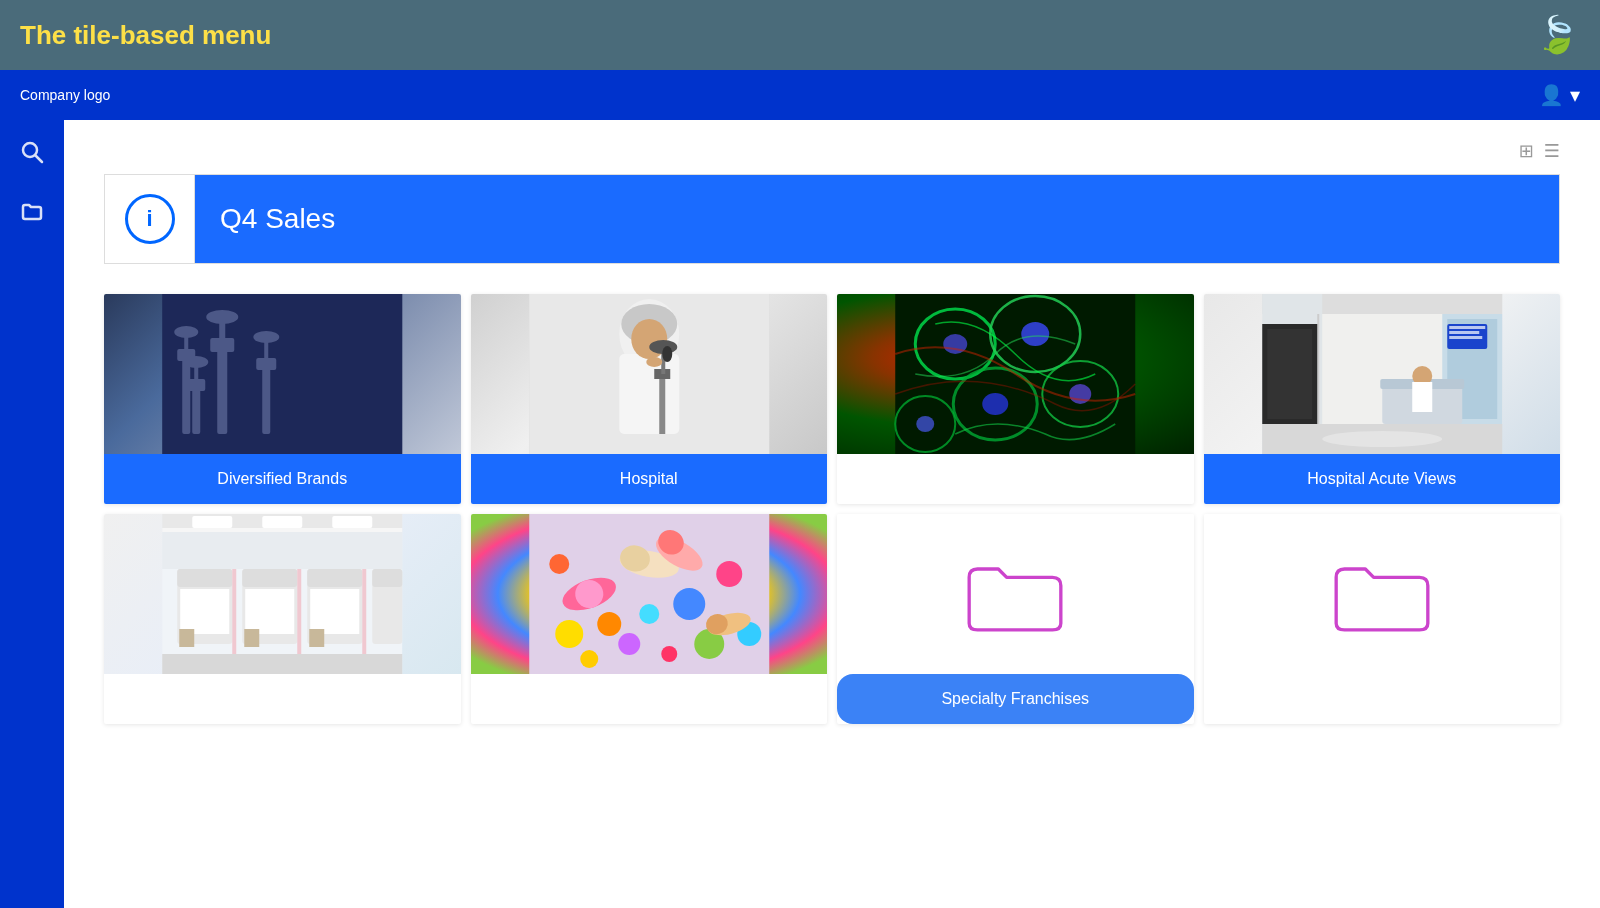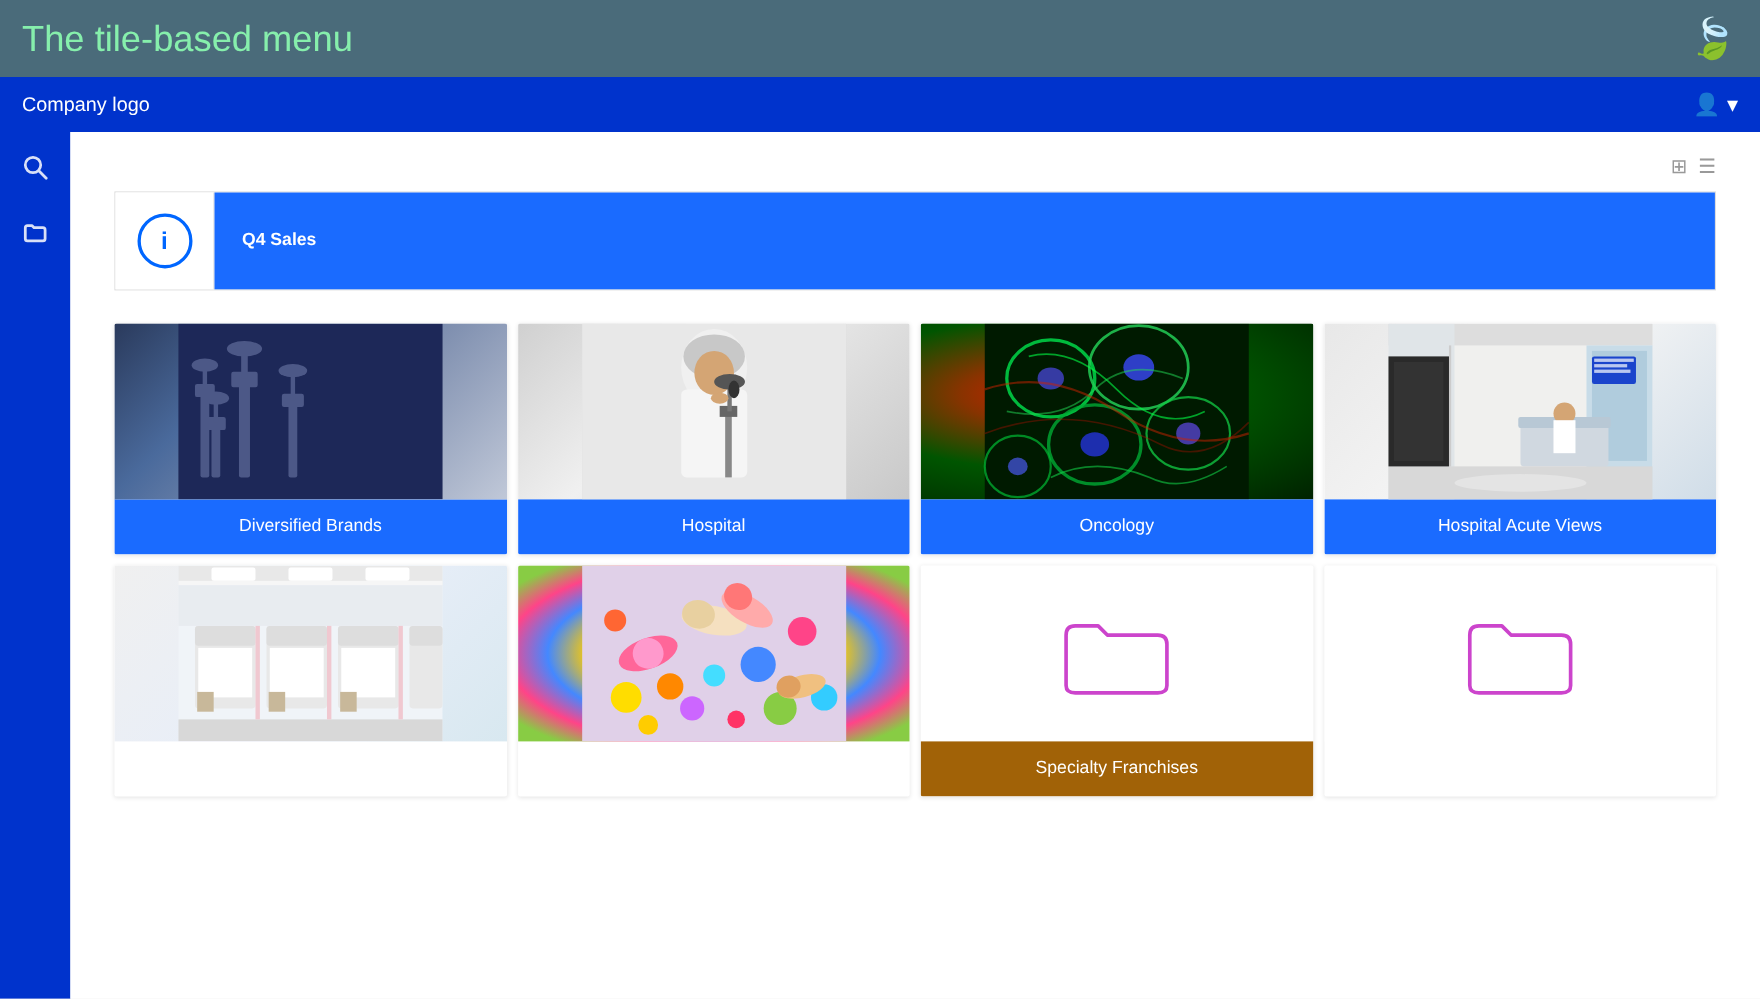--- a/index.html
+++ b/index.html
@@ -8,41 +8,41 @@
     
     .title-bar {
       background: #4a6b7a;
       height: 70px;
       display: flex;
       align-items: center;
       justify-content: space-between;
       padding: 0 20px;
     }
     .title-bar-title {
-      color: #86efac;
-      font-size: 33px;
-      font-weight: 400;
+      color: #fde047;
+      font-size: 26px;
+      font-weight: 700;
     }
     .title-bar-logo {
       color: #b0c8d0;
       font-size: 36px;
     }
 
     
     .header-bar {
       background: #0033cc;
       height: 50px;
       display: flex;
       align-items: center;
       justify-content: space-between;
       padding: 0 20px;
     }
     .header-company {
       color: white;
-      font-size: 18px;
+      font-size: 14px;
       font-weight: 400;
     }
     .header-user {
       display: flex;
       align-items: center;
       gap: 6px;
       color: white;
       font-size: 20px;
     }
 
@@ -121,22 +121,22 @@
     }
     .q4-label-box {
       flex: 1;
       background: #1a6bff;
       display: flex;
       align-items: center;
       padding-left: 25px;
     }
     .q4-label {
       color: white;
-      font-size: 16px;
-      font-weight: 700;
+      font-size: 28px;
+      font-weight: 400;
     }
 
     
     .tile-grid {
       display: grid;
       grid-template-columns: repeat(4, 1fr);
       gap: 10px;
     }
 
     
@@ -149,21 +149,21 @@
     .tile-label {
       display: flex;
       align-items: center;
       justify-content: center;
       height: 50px;
       font-size: 16px;
       color: white;
       font-weight: 400;
     }
     .tile-label.blue { background: #1a6bff; }
-    .tile-label.pink { background: #a16207; }
+    .tile-label.pink { background: #3b82f6; border-radius: 16px; }
 
     
     .tile-folder {
       width: 100%;
       height: 160px;
       background: white;
       display: flex;
       align-items: center;
       justify-content: center;
     }
@@ -364,23 +364,20 @@
             <ellipse cx="30" cy="130" rx="9" ry="8" fill="#4455dd" opacity="0.75"></ellipse>
 
             <path d="M40 30 Q80 20 120 60 Q160 100 200 80" stroke="#00ff44" stroke-width="1.5" fill="none" opacity="0.6"></path>
             <path d="M20 80 Q70 90 100 60 Q130 30 180 50" stroke="#22dd55" stroke-width="1.5" fill="none" opacity="0.5"></path>
             <path d="M60 140 Q100 120 150 140 Q180 155 220 130" stroke="#11cc44" stroke-width="1.5" fill="none" opacity="0.6"></path>
 
             <path d="M0 60 Q60 40 120 80 Q180 120 240 100" stroke="#cc2200" stroke-width="2" fill="none" opacity="0.5"></path>
             <path d="M0 100 Q80 70 160 110 Q200 130 240 90" stroke="#aa1100" stroke-width="1.5" fill="none" opacity="0.4"></path>
           </svg>
         </div>
-        <div class="tile-label blue">
-          <span>Oncology</span>
-        </div>
       </div>
 
       <div class="tile">
         <div class="img-hospital">
           <svg class="scene" viewBox="0 0 240 160" xmlns="http://www.w3.org/2000/svg">
             <rect width="240" height="160" fill="#e8ecf0"></rect>
 
             <rect x="0" y="0" width="240" height="160" fill="#f0f0ee"></rect>
 
             <rect x="0" y="0" width="240" height="20" fill="#ddd"></rect>

